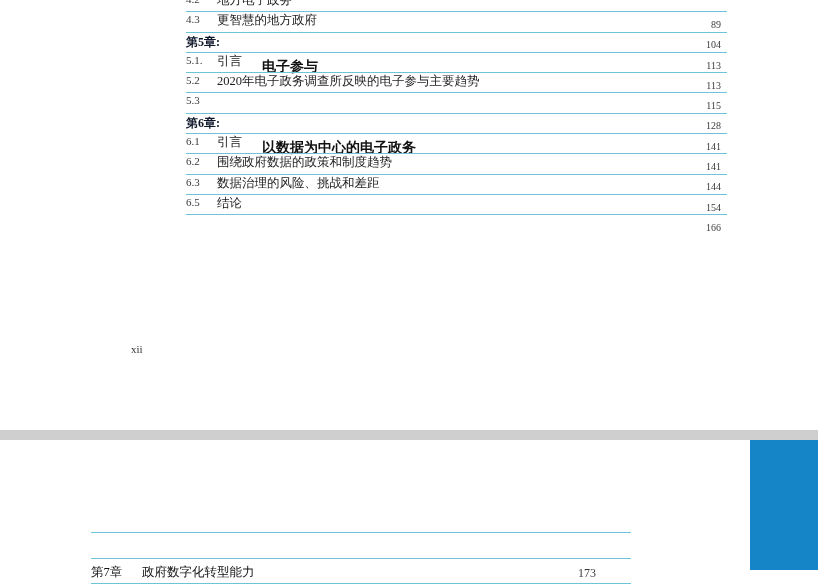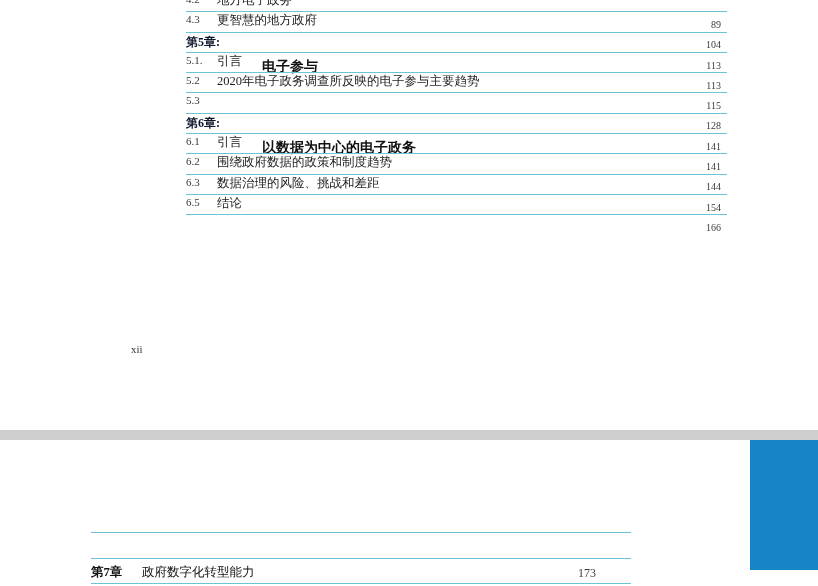--- a/index.html
+++ b/index.html
@@ -134,21 +134,21 @@
     top: 143px;
     width: 540px;
     height: 1px;
     background: #6fc3d8;
   }
   .ch-label {
     position: absolute;
     left: 91px;
     top: 124px;
     font-size: 12.5px;
-    font-weight: bold;
+    font-weight: normal;
     color: #111;
   }
   .ch-title {
     position: absolute;
     left: 142px;
     top: 124px;
     font-size: 12.5px;
     font-weight: normal;
     color: #111;
     white-space: nowrap;

